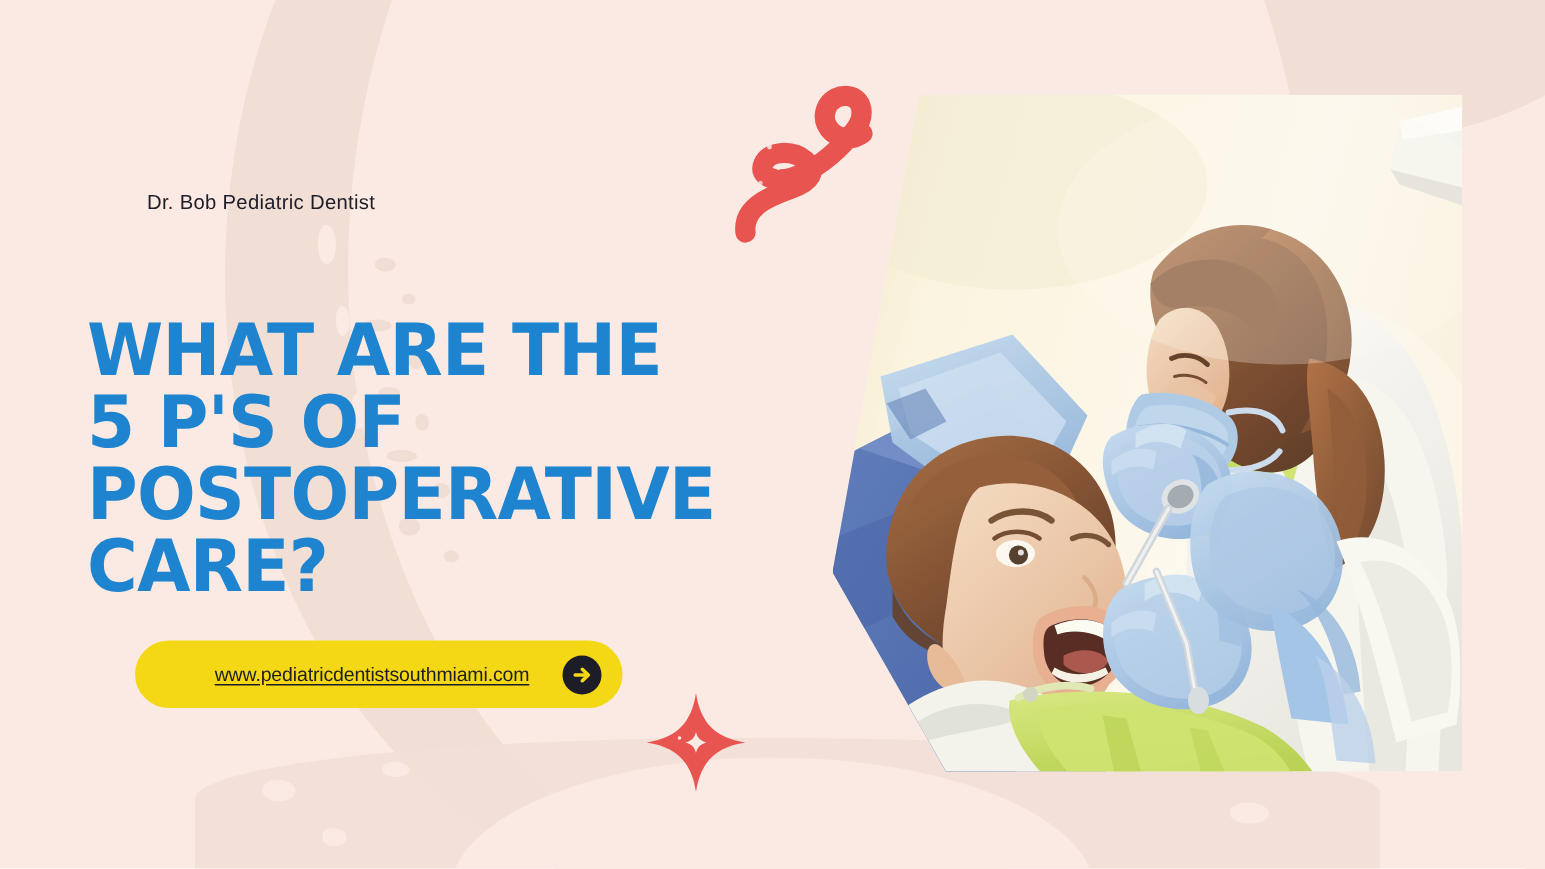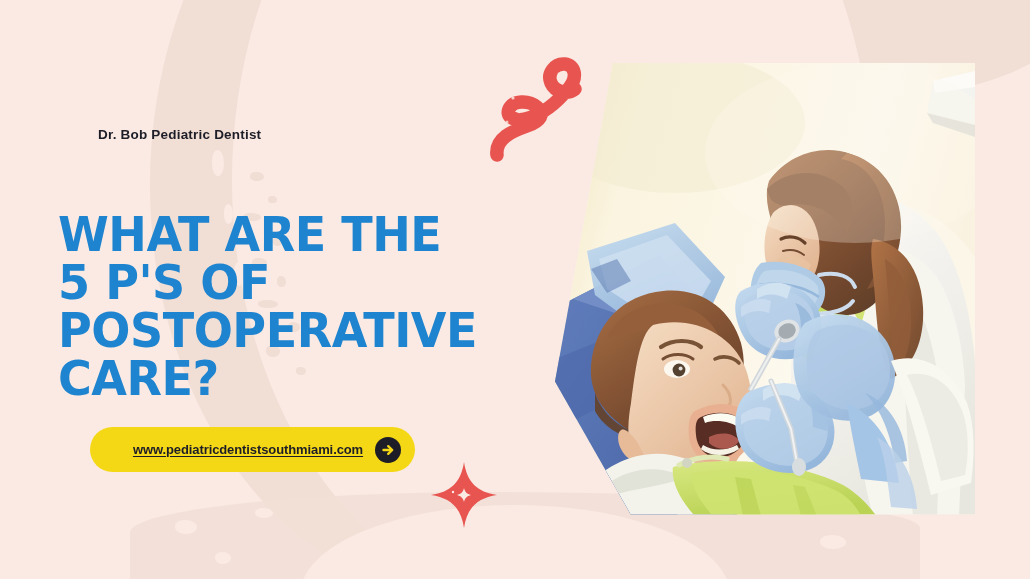--- a/index.html
+++ b/index.html
@@ -79,21 +79,21 @@
     border-radius: 10% 10% 46% 54% / 10% 10% 62% 58%;
     opacity: .95;
   }
 
   
   .eyebrow {
     position: absolute;
     left: 98px;
     top: 127px;
     font-size: 13.5px;
-    font-weight: bold;
+    font-weight: normal;
     letter-spacing: .2px;
     color: #1d1d28;
     white-space: nowrap;
   }
   .headline {
     position: absolute;
     left: 58px;
     top: 178px;
     width: 430px;
     color: #1e84cf;
@@ -119,21 +119,21 @@
     border-radius: 24px;
     display: flex;
     align-items: center;
     cursor: pointer;
   }
   .cta-url {
     flex: 1;
     text-align: center;
     padding-left: 31px;
     font-size: 13px;
-    font-weight: bold;
+    font-weight: normal;
     color: #1d1d28;
     text-decoration: underline;
     text-underline-offset: 2px;
     letter-spacing: -0.1px;
     white-space: nowrap;
   }
   .cta-arrow {
     width: 26px;
     height: 26px;
     margin-right: 14px;

